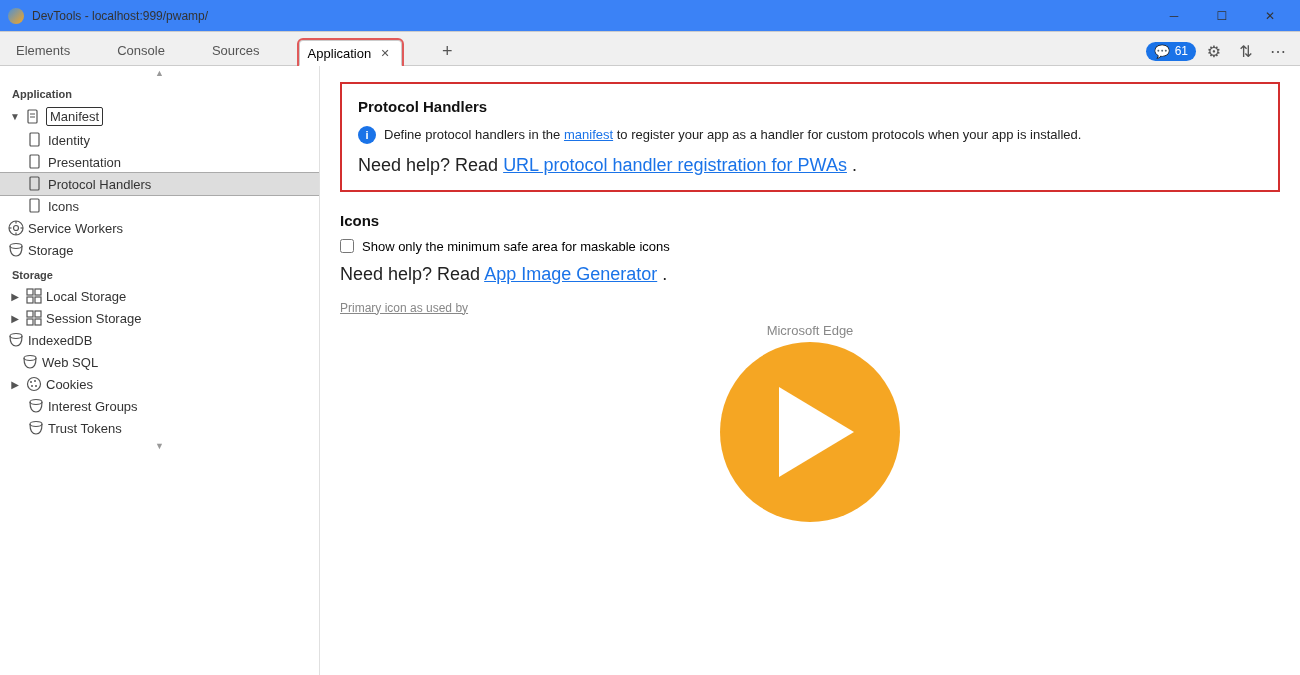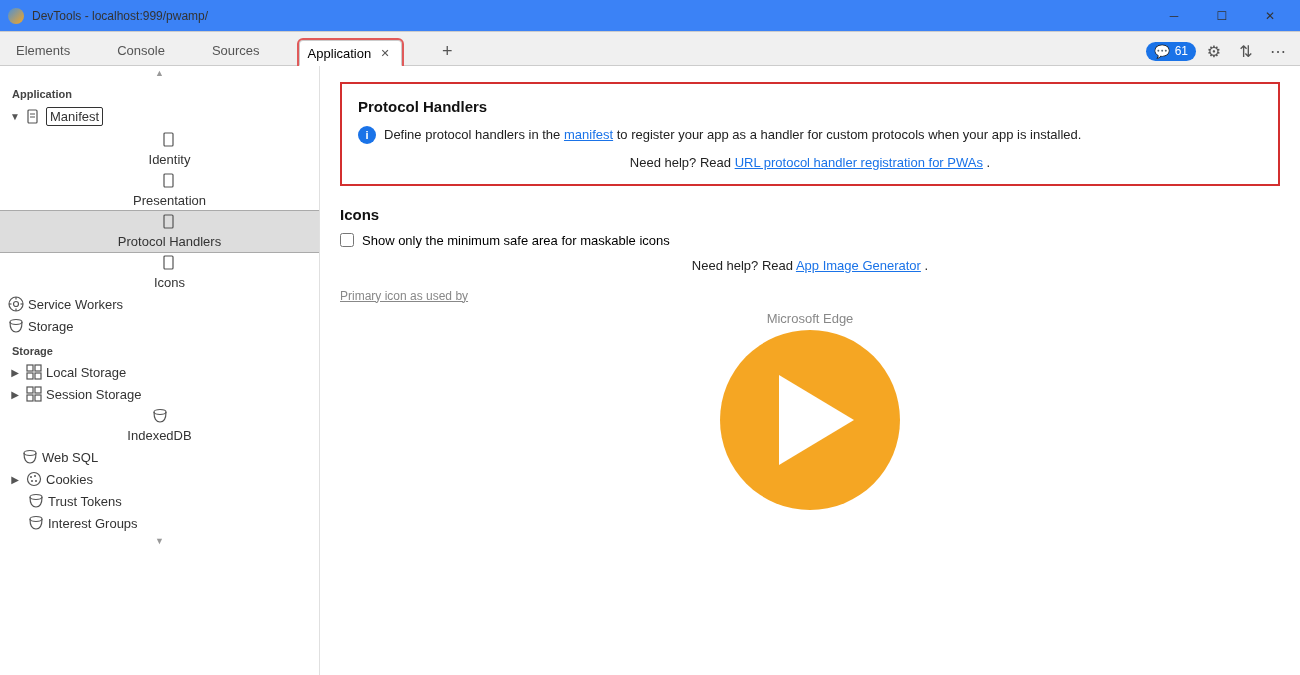--- a/index.html
+++ b/index.html
@@ -138,21 +138,21 @@
       width: 14px; height: 14px;
       display: flex; align-items: center; justify-content: center;
       font-size: 10px; color: #555;
       flex-shrink: 0;
     }
     .sidebar-item .icon {
       width: 16px; height: 16px;
       display: flex; align-items: center; justify-content: center;
       flex-shrink: 0;
     }
-    .indent1 { padding-left: 28px; flex-direction: column; }
+    .indent1 { padding-left: 28px; }
 
     .manifest-label {
       border: 1px solid #333;
       padding: 1px 3px;
       border-radius: 2px;
     }
 
     
     .content {
       flex: 1;
@@ -190,21 +190,21 @@
     }
     .info-icon {
       width: 18px; height: 18px;
       background: #1a73e8;
       border-radius: 50%;
       display: flex; align-items: center; justify-content: center;
       color: white; font-size: 11px; font-weight: bold;
       flex-shrink: 0; margin-top: 1px;
     }
     .link { color: #1a73e8; text-decoration: underline; cursor: pointer; }
-    .help-row { font-size: 13px; color: #222; text-align: center; }
+    .help-row { font-size: 18px; color: #222; }
 
     
     .icons-section { margin-bottom: 16px; }
     .icons-section .section-title { font-size: 15px; font-weight: 600; color: #111; margin-bottom: 10px; }
     .checkbox-row { display: flex; gap: 8px; margin-bottom: 10px; font-size: 13px; }
     .checkbox-row input[type=checkbox] { width: 14px; height: 14px; cursor: pointer; }
 
     .primary-icon-label {
       font-size: 12px;
       color: #888;
@@ -377,21 +377,21 @@
         <svg width="16" height="16" viewBox="0 0 16 16">
           <rect x="1" y="1" width="6" height="6" fill="none" stroke="#555" stroke-width="1.2"></rect>
           <rect x="9" y="1" width="6" height="6" fill="none" stroke="#555" stroke-width="1.2"></rect>
           <rect x="1" y="9" width="6" height="6" fill="none" stroke="#555" stroke-width="1.2"></rect>
           <rect x="9" y="9" width="6" height="6" fill="none" stroke="#555" stroke-width="1.2"></rect>
         </svg>
       </span>
       <span>Session Storage</span>
     </div>
 
-    <div class="sidebar-item" style="padding-left:8px;flex-direction:column;">
+    <div class="sidebar-item" style="padding-left:8px;">
       <span class="icon">
         <svg width="16" height="16" viewBox="0 0 16 16">
           <ellipse cx="8" cy="4" rx="6" ry="2.5" fill="none" stroke="#555" stroke-width="1.2"></ellipse>
           <path d="M2 4 Q2 14 8 14 Q14 14 14 4" fill="none" stroke="#555" stroke-width="1.2"></path>
         </svg>
       </span>
       <span>IndexedDB</span>
     </div>
 
     <div class="sidebar-item" style="padding-left:22px;">
@@ -418,31 +418,31 @@
       <span>Cookies</span>
     </div>
 
     <div class="sidebar-item" style="padding-left:28px;">
       <span class="icon">
         <svg width="16" height="16" viewBox="0 0 16 16">
           <ellipse cx="8" cy="4" rx="6" ry="2.5" fill="none" stroke="#555" stroke-width="1.2"></ellipse>
           <path d="M2 4 Q2 14 8 14 Q14 14 14 4" fill="none" stroke="#555" stroke-width="1.2"></path>
         </svg>
       </span>
-      <span>Trust Tokens</span>
+      <span>Interest Groups</span>
     </div>
 
     <div class="sidebar-item" style="padding-left:28px;">
       <span class="icon">
         <svg width="16" height="16" viewBox="0 0 16 16">
           <ellipse cx="8" cy="4" rx="6" ry="2.5" fill="none" stroke="#555" stroke-width="1.2"></ellipse>
           <path d="M2 4 Q2 14 8 14 Q14 14 14 4" fill="none" stroke="#555" stroke-width="1.2"></path>
         </svg>
       </span>
-      <span>Interest Groups</span>
+      <span>Trust Tokens</span>
     </div>
 
     <div class="scroll-arrow">▼</div>
   </div>
 
   <div class="content">
 
     <div class="section-box">
       <div class="section-title">Protocol Handlers</div>
       <div class="info-row">

